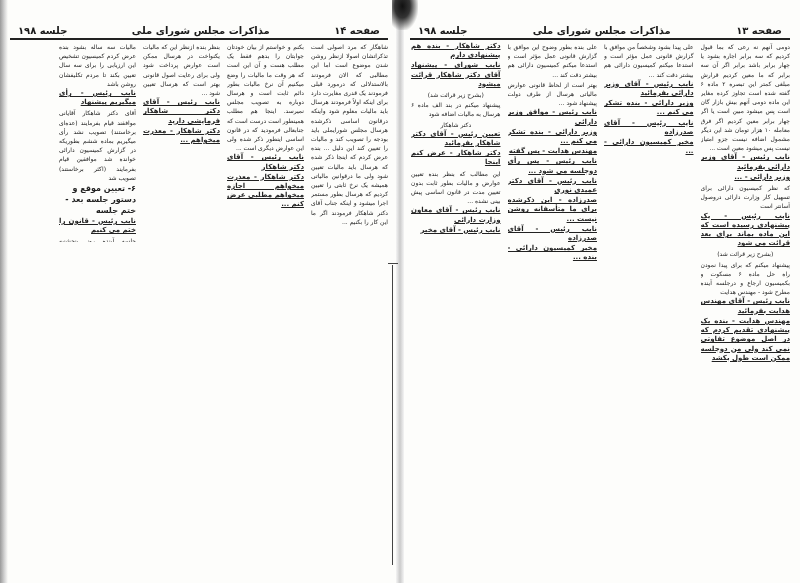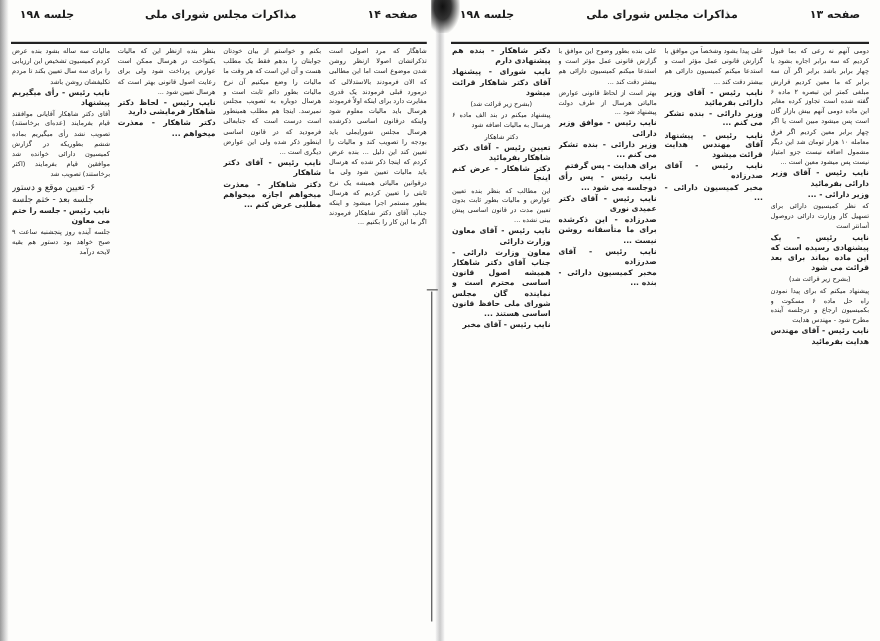--- a/index.html
+++ b/index.html
@@ -27,37 +27,37 @@
     position:absolute; left:0; top:0; width:8px; height:583px;
     background:linear-gradient(to right, #9a9a9a, #d8d8d8 60%, transparent);
   }
   .header {
     position:absolute; top:22px; left:10px; right:10px; height:16px;
     display:flex; justify-content:space-between; align-items:flex-end;
     border-bottom:2px solid #222;
     font-family:"DejaVu Sans", sans-serif;
     font-size:10px; font-weight:bold;
   }
-  .header span { padding:0 8px 19px 8px; }
+  .header span { padding:0 8px 2px 8px; }
   .columns {
     position:absolute; top:42px; left:10px; right:10px; bottom:8px;
     display:flex; gap:6px;
   }
   .col {
     flex:1; font-size:6px; line-height:9.2px; text-align:justify;
     overflow:hidden; color:#222;
     border-left:0.5px solid transparent;
   }
   .col p { margin:0 0 1px 0; }
-  .speaker { font-weight:bold; font-size:7px; }
+  .speaker { font-weight:bold; font-size:7px;text-decoration:underline; }
   .section-title {
-    text-align:left; font-weight:normal; font-size:8px; line-height:11px; margin:2px 0;
+    text-align:right; font-weight:bold; font-size:8px; line-height:11px; margin:2px 0;
   }
   .note { text-align:center; font-size:6px; }
-  .short-col { max-height:200px; }
+  .short-col { max-height:200px;margin-left:48px; }
   .bookmark {
     position:absolute; left:392px; top:265px; width:10px; height:300px;
     border-left:1px solid #444;
   }
   .bookmark::before {
     content:""; position:absolute; left:-5px; top:-2px; width:10px; height:1px; background:#444;
   }
 </style>
 </head>
 <body>
@@ -75,29 +75,29 @@
         <p>شاهگار که مرد اصولی است تذکراتشان اصولا ازنظر روشن شدن موضوع است اما این مطالبی که الان فرمودند بالاستدلالی که درمورد قبلی فرمودند یک قدری مغایرت دارد برای اینکه اولاً فرمودند هرسال باید مالیات معلوم شود واینکه درقانون اساسی ذکرشده هرسال مجلس شورایملی باید بودجه را تصویب کند و مالیات را تعیین کند این دلیل ...
 بنده عرض کردم که اینجا ذکر شده که هرسال باید مالیات تعیین شود ولی ما درقوانین مالیاتی همیشه یک نرخ ثابتی را تعیین کردیم که هرسال بطور مستمر اجرا میشود و اینکه جناب آقای دکتر شاهکار فرمودند اگر ما این کار را بکنیم ...</p>
       </div>
       <div class="col">
         <p>بکنم و خواستم از بیان خودتان جوابتان را بدهم فقط یک مطلب هست و آن این است که هر وقت ما مالیات را وضع میکنیم آن نرخ مالیات بطور دائم ثابت است و هرسال دوباره به تصویب مجلس نمیرسد. اینجا هم مطلب همینطور است درست است که جنابعالی فرمودید که در قانون اساسی اینطور ذکر شده ولی این عوارض دیگری است ...</p>
         <p class="speaker">نایب رئیس - آقای دکتر شاهکار</p>
         <p class="speaker">دکتر شاهکار - معذرت میخواهم اجازه میخواهم مطلبی عرض کنم ...</p>
       </div>
       <div class="col">
         <p>بنظر بنده ازنظر این که مالیات یکنواخت در هرسال ممکن است عوارض پرداخت شود ولی برای رعایت اصول قانونی بهتر است که هرسال تعیین شود ...</p>
-        <p class="speaker">نایب رئیس - لحاظ دکتر شاهکار فرمایشی دارید</p>
+        <p class="speaker">نایب رئیس - آقای دکتر شاهکار فرمایشی دارید</p>
         <p class="speaker">دکتر شاهکار - معذرت میخواهم ...</p>
       </div>
       <div class="col short-col">
         <p>مالیات سه ساله بشود بنده عرض کردم کمیسیون تشخیص این ارزیابی را برای سه سال تعیین بکند تا مردم تکلیفشان روشن باشد</p>
         <p class="speaker">نایب رئیس - رأی میگیریم پیشنهاد</p>
         <p>آقای دکتر شاهکار آقایانی موافقند قیام بفرمایند (عده‌ای برخاستند) تصویب نشد رأی میگیریم بماده ششم بطوریکه در گزارش کمیسیون دارائی خوانده شد موافقین قیام بفرمایند (اکثر برخاستند) تصویب شد</p>
         <p class="section-title">۶- تعیین موقع و دستور جلسه بعد - ختم جلسه</p>
-        <p class="speaker">نایب رئیس - جلسه را ختم می معاون</p>
+        <p class="speaker">نایب رئیس - قانون را ختم می کنیم</p>
         <p>جلسه آینده روز پنجشنبه ساعت ۹ صبح خواهد بود دستور هم بقیه لایحه درآمد</p>
 
       </div>
     </div>
   </div>
 
   <div class="page page-right">
     <div class="header">
       <span>صفحه ۱۳</span>
       <span>مذاکرات مجلس شورای ملی</span>
@@ -106,52 +106,51 @@
     <div class="columns">
       <div class="col">
         <p>دومی آنهم نه رعی که بما قبول کردیم که سه برابر اجاره بشود یا چهار برابر باشد برابر اگر آن سه برابر که ما معین کردیم قرارش مبلغی کمتر این تبصره ۲ ماده ۶ گفته شده است تجاوز کرده مغایر این ماده دومی آنهم بیش بازار گان است پس میشود مبین است یا اگر چهار برابر معین کردیم اگر فرق معامله ۱۰ هزار تومان شد این دیگر مشمول اضافه نیست جزو امتیاز نیست پس میشود معین است ...</p>
         <p class="speaker">نایب رئیس - آقای وزیر دارائی بفرمائید</p>
         <p class="speaker">وزیر دارائی - ...</p>
         <p>که نظر کمیسیون دارائی برای تسهیل کار وزارت دارائی دروصول آسانتر است</p>
         <p class="speaker">نایب رئیس - یک پیشنهادی رسیده است که این ماده بماند برای بعد قرائت می شود</p>
         <p class="note">(بشرح زیر قرائت شد)</p>
         <p>پیشنهاد میکنم که برای پیدا نمودن راه حل ماده ۶ مسکوت و بکمیسیون ارجاع و درجلسه آینده مطرح شود - مهندس هدایت</p>
         <p class="speaker">نایب رئیس - آقای مهندس هدایت بفرمائید</p>
+        <p class="speaker">مهندس هدایت - بنده یک پیشنهادی تقدیم کردم که در اصل موضوع تفاوتی نمی کند ولی من دوجلسه ممکن است طول بکشد</p>
       </div>
       <div class="col">
         <p>علی پیدا بشود وشخصاً من موافق با گزارش قانونی عمل مؤثر است و استدعا میکنم کمیسیون دارائی هم بیشتر دقت کند ...</p>
         <p class="speaker">نایب رئیس - آقای وزیر دارائی بفرمائید</p>
         <p class="speaker">وزیر دارائی - بنده تشکر می کنم ...</p>
-        <p class="speaker">نایب رئیس - پیشنهاد آقای مهندس هدایت قرائت میشود</p>
         <p class="speaker">نایب رئیس - آقای صدرزاده</p>
         <p class="speaker">مخبر کمیسیون دارائی - ...</p>
       </div>
       <div class="col">
         <p>علی بنده بطور وضوح این موافق با گزارش قانونی عمل مؤثر است و استدعا میکنم کمیسیون دارائی هم بیشتر دقت کند ...</p>
         <p>بهتر است از لحاظ قانونی عوارض مالیاتی هرسال از طرف دولت پیشنهاد شود ...</p>
         <p class="speaker">نایب رئیس - موافق وزیر دارائی</p>
         <p class="speaker">وزیر دارائی - بنده تشکر می کنم ...</p>
-        <p class="speaker">برای هدایت - پس گرفتم</p>
+        <p class="speaker">مهندس هدایت - پس گفته</p>
         <p class="speaker">نایب رئیس - پس رأی دوجلسه می شود ...</p>
         <p class="speaker">نایب رئیس - آقای دکتر عمیدی نوری</p>
         <p class="speaker">صدرزاده - این ذکرشده برای ما متأسفانه روشن نیست ...</p>
         <p class="speaker">نایب رئیس - آقای صدرزاده</p>
         <p class="speaker">مخبر کمیسیون دارائی - بنده ...</p>
       </div>
       <div class="col">
         <p class="speaker">دکتر شاهکار - بنده هم پیشنهادی دارم</p>
         <p class="speaker">نایب شورای - پیشنهاد آقای دکتر شاهکار قرائت میشود</p>
         <p class="note">(بشرح زیر قرائت شد)</p>
         <p>پیشنهاد میکنم در بند الف ماده ۶ هرسال به مالیات اضافه شود</p>
         <p class="note">دکتر شاهکار</p>
         <p class="speaker">تعیین رئیس - آقای دکتر شاهکار بفرمائید</p>
         <p class="speaker">دکتر شاهکار - عرض کنم اینجا</p>
         <p>این مطالب که بنظر بنده تعیین عوارض و مالیات بطور ثابت بدون تعیین مدت در قانون اساسی پیش بینی نشده ...</p>
         <p class="speaker">نایب رئیس - آقای معاون وزارت دارائی</p>
-        <p class="speaker">معاون وزارت دارائی - جناب آقای دکتر شاهکار همیشه اصول قانون اساسی محترم است و نماینده گان مجلس شورای ملی حافظ قانون اساسی هستند ...</p>
         <p class="speaker">نایب رئیس - آقای مخبر</p>
       </div>
     </div>
   </div>
 
   <div class="left-edge"></div>
   <div class="gutter"></div>
   <div class="ink-blot"></div>
   <div class="bookmark"></div>
 </div>

